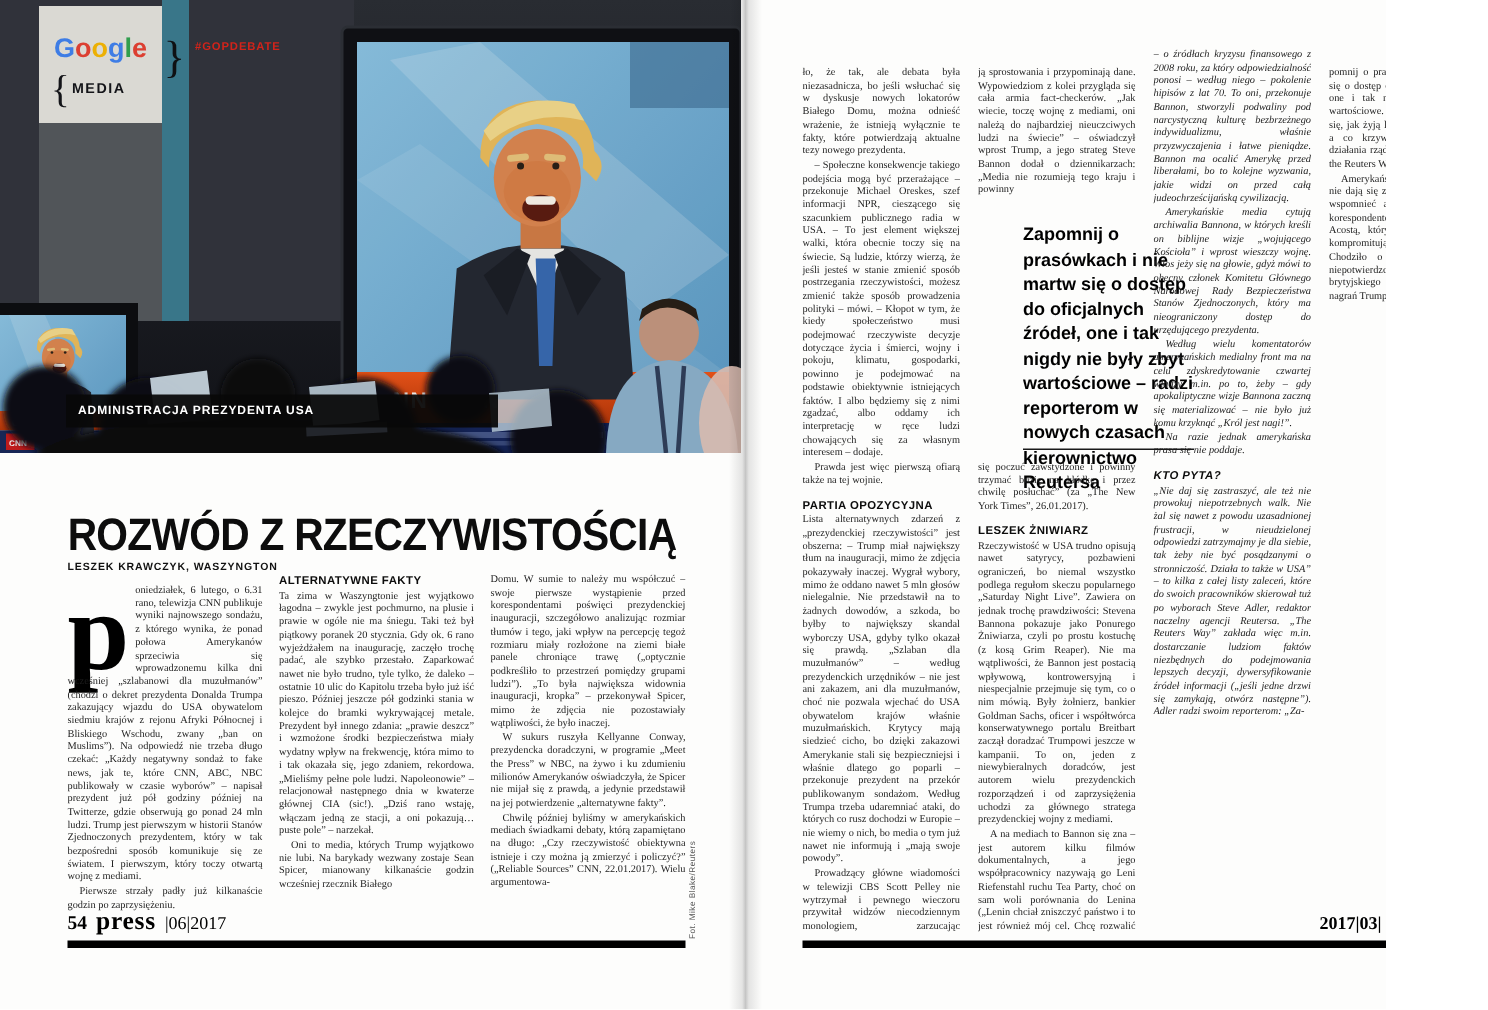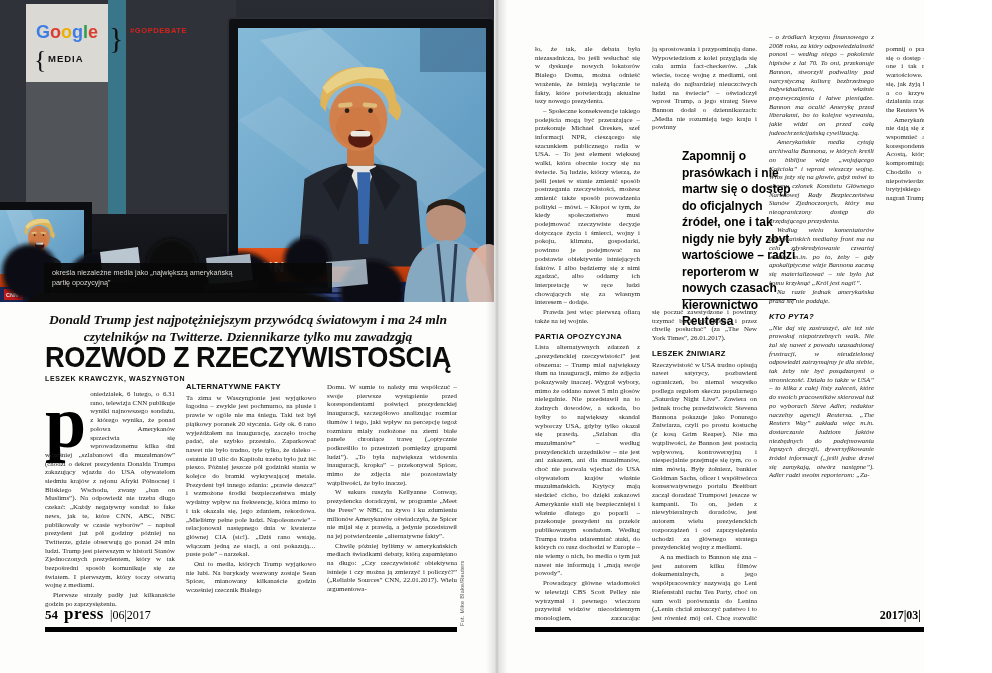--- a/index.html
+++ b/index.html
@@ -188,24 +188,23 @@
           <path d="M426,214 Q444,196 466,214 L464,206 Q446,192 428,206 Z" fill="#2a2018"></path>
           <path d="M404,302 Q406,244 446,240 Q488,244 492,302 Z" fill="#8fb4cf"></path>
           <path d="M438,244 L444,302 M456,244 L452,302" stroke="#31405c" stroke-width="3" fill="none"></path>
           <ellipse cx="488" cy="282" rx="22" ry="38" fill="#e7c6ba" opacity=".9"></ellipse>
         </g>
         <rect x="0" y="0" width="494" height="302" fill="#000" opacity=".06"></rect>
       </svg>
     </div>
 
     <div class="caption-box">
-      <div class="caption-text">określa niezależne media jako „największą amerykańską partię opozycyjną”</div>
-    </div>
-
-    <div class="subhead">Donald Trump jest najpotężniejszym przywódcą światowym i ma 24 mln czytelników na Twitterze. Dziennikarze tylko mu zawadzają</div>
+      <div class="caption-title">ADMINISTRACJA PREZYDENTA USA</div>
+    </div>
+
     <h1 class="headline" style="margin:0;">ROZWÓD Z RZECZYWISTOŚCIĄ</h1>
     <div class="byline">LESZEK KRAWCZYK, WASZYNGTON</div>
 
     <div class="col" id="l-col1">
       <p><span class="dropcap">p</span><span>oniedziałek, 6 lutego, o 6.31 rano, telewizja CNN publikuje wyniki najnowszego sondażu, z którego wynika, że ponad połowa Amerykanów sprzeciwia się wprowadzonemu kilka dni wcześniej „szlabanowi dla muzułmanów” (chodzi o dekret prezydenta Donalda Trumpa zakazujący wjazdu do USA obywatelom siedmiu krajów z rejonu Afryki Północnej i Bliskiego Wschodu, zwany „ban on Muslims”). Na odpowiedź nie trzeba długo czekać: „Każdy negatywny sondaż to fake news, jak te, które CNN, ABC, NBC publikowały w czasie wyborów” – napisał prezydent już pół godziny później na Twitterze, gdzie obserwują go ponad 24 mln ludzi. Trump jest pierwszym w historii Stanów Zjednoczonych prezydentem, który w tak bezpośredni sposób komunikuje się ze światem. I pierwszym, który toczy otwartą wojnę z mediami.</span></p>
       <p>Pierwsze strzały padły już kilkanaście godzin po zaprzysiężeniu.</p>
     </div>
 
     <div class="col" id="l-col2">
       <div class="sec-head first">ALTERNATYWNE FAKTY</div>

